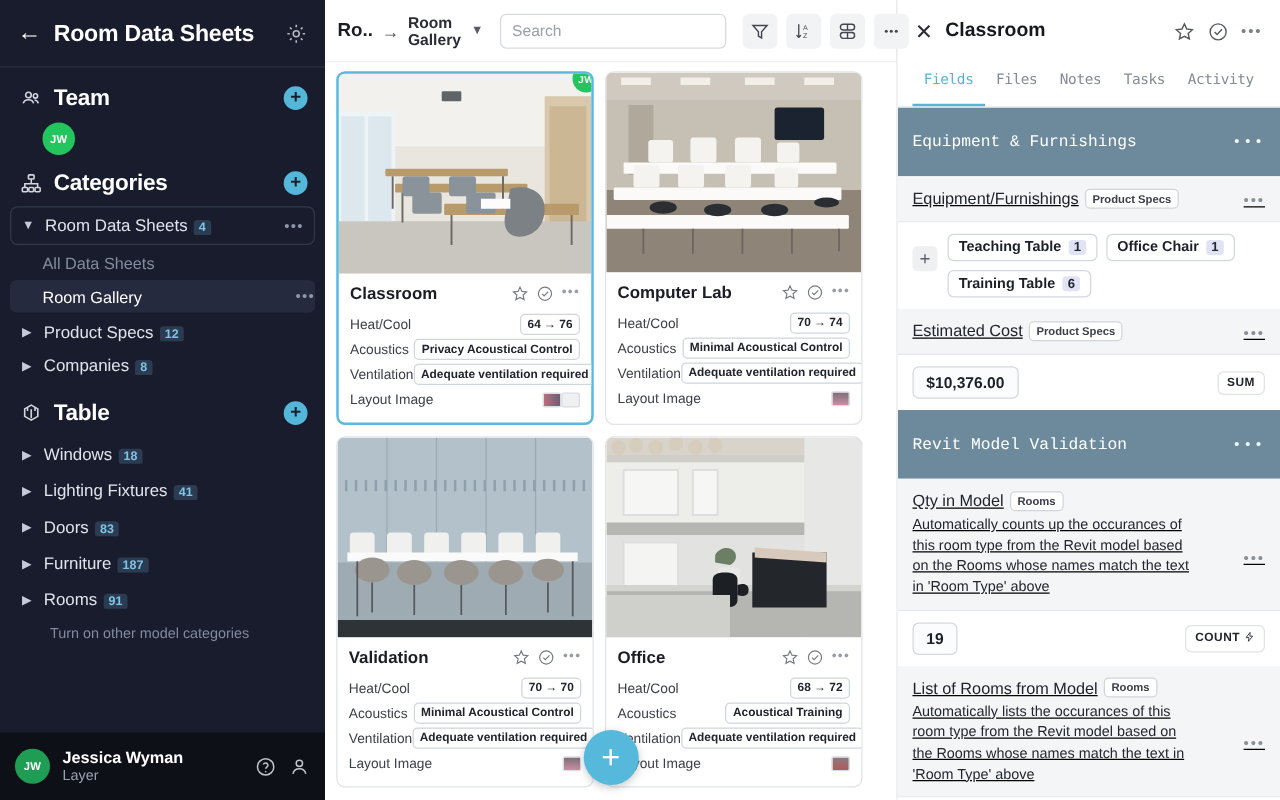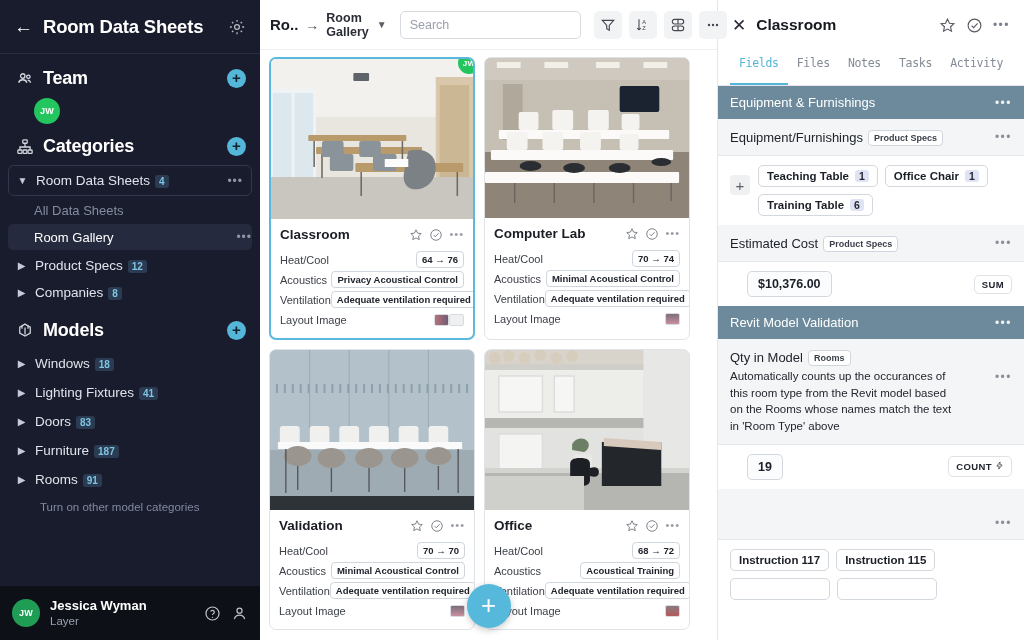--- a/index.html
+++ b/index.html
@@ -145,27 +145,27 @@
   .tab {
     font-family: "DejaVu Sans Mono", monospace; font-size: 11.5px; color: #848b95;
     padding: 6px 9px 9px 9px; cursor: pointer; border-bottom: 2px solid transparent;
     letter-spacing: -.3px;
   }
   .tab.active { color: #54b6d9; border-bottom-color: #54b6d9; }
 
   .p-body { flex: 1; overflow: hidden; }
   .grp-head {
     background: #6c8a9b; color: #fff; font-size: 13px;
-    padding: 9px 12px; display: flex; align-items: center; gap: 8px;
+    padding: 20px 12px; display: flex; align-items: center; gap: 8px; font-family: Liberation Mono, monospace;
   }
   .grp-head .t { flex: 1; }
   .grp-head .d { font-size: 12px; letter-spacing: 1.5px; opacity: .9; }
   .fld-head {
     background: #f4f5f7; border-bottom: 1px solid #e6e8ec;
-    padding: 9px 12px; display: flex; align-items: flex-start; gap: 7px;
+    padding: 9px 12px; display: flex; align-items: center; gap: 7px; text-decoration: underline;
   }
   .fld-head .nm { font-size: 13px; color: #20242c; }
   .fld-head .d { font-size: 12px; letter-spacing: 1.5px; color: #8a9099; margin-left: auto; padding-top:2px;}
   .tagchip {
     border: 1px solid #cfd5dd; border-radius: 4px; background: #fff;
     font-size: 9px; font-weight: bold; color: #3a3f48; padding: 2px 5px; white-space: nowrap;
     display: inline-block; vertical-align: middle; margin-left: 5px;
   }
   .fld-desc { font-size: 11.5px; color: #22262e; line-height: 1.45; margin-top: 2px; max-width: 228px;}
   .fld-body { padding: 9px 12px; background: #fff; display: flex; align-items: flex-start; gap: 8px; }
@@ -175,21 +175,21 @@
     flex: 0 0 20px; cursor: pointer; margin-top: 10px;
   }
   .chips-wrap { display: flex; flex-wrap: wrap; gap: 7px; flex: 1; }
   .vchip {
     border: 1px solid #d3d8de; border-radius: 5px; background: #fff; padding: 4px 8px;
     font-size: 11.5px; font-weight: bold; color: #1b1f27; display: flex; align-items: flex-start; gap: 6px;
   }
   .vchip .qty { background: #dfe3f3; color: #242833; border-radius: 3px; padding: 0 4px; font-size: 10.5px;}
   .valbox {
     border: 1px solid #d3d8de; border-radius: 5px; background: #fbfcfd; padding: 5px 10px;
-    font-size: 12.5px; font-weight: bold; color: #1b1f27; display: inline-block; margin-left: 17px;
+    font-size: 12.5px; font-weight: bold; color: #1b1f27; display: inline-block;
   }
   .fn-badge {
     border: 1px solid #dfe2e7; border-radius: 5px; background: #fff; padding: 3px 7px;
     font-size: 9.5px; font-weight: bold; color: #20242c; letter-spacing: .4px;
     display: flex; align-items: center; gap: 3px;
   }
   .rowflex { display: flex; align-items: center; }
   .rowflex .sp { flex: 1; }
 </style>
 </head>
@@ -276,21 +276,21 @@
         </div>
       </div>
 
       <div class="sec-head" style="padding-top:14px">
         <span class="ico">
           <svg viewBox="0 0 24 24" fill="none" stroke="#e3e6ee" stroke-width="1.7">
             <path d="M12 2.8l7 4v8l-7 4-7-4v-8z"></path>
               <path d="M12 7.2v9.5M8 5v4M16 5v4"></path>
           </svg>
         </span>
-        <span class="txt">Models</span>
+        <span class="txt">Table</span>
         <span class="plus-btn">
             <span>+</span>
           </span>
       </div>
 
       <div class="cat-group">
         <div class="row" style="height:29px">
           <span class="chev">▶</span>
           <span class="lbl"><span>Windows</span><span class="count">18</span></span>
         </div>
@@ -766,20 +766,24 @@
         <span class="sp"></span>
         <span class="fn-badge">
           <span>COUNT</span>
           <span><svg viewBox="0 0 24 24" width="9" height="11" fill="none" stroke="#20242c" stroke-width="1.8">
                 <path d="M13.5 2.5L5 13.5h6L10 21.5 19 10.5h-6z"></path>
               </svg></span>
         </span>
       </div>
 
       <div class="fld-head">
+        <div>
+          <span class="nm">List of Rooms from Model</span><span class="tagchip">Rooms</span>
+          <div class="fld-desc">Automatically lists the occurances of this room type from the Revit model based on the Rooms whose names match the text in 'Room Type' above</div>
+        </div>
         <span class="d" style="padding-top:18px">•••</span>
       </div>
       <div class="fld-body">
         <div class="chips-wrap">
           <div class="vchip">
               <span>Instruction 117</span>
             </div>
           <div class="vchip">
               <span>Instruction 115</span>
             </div>

